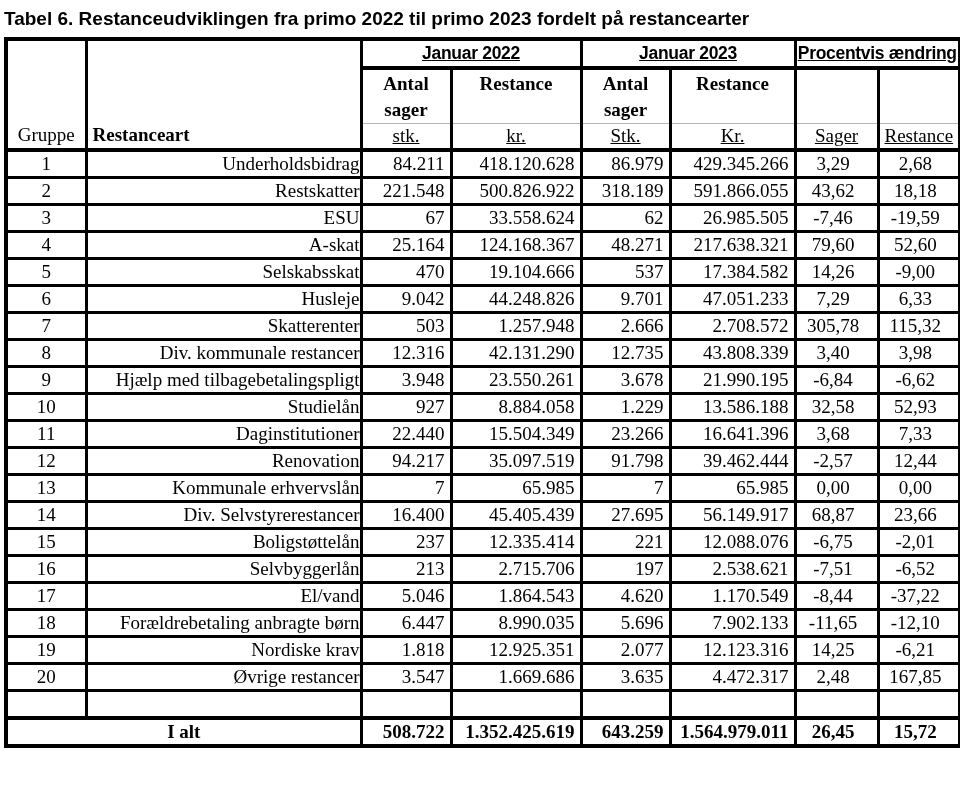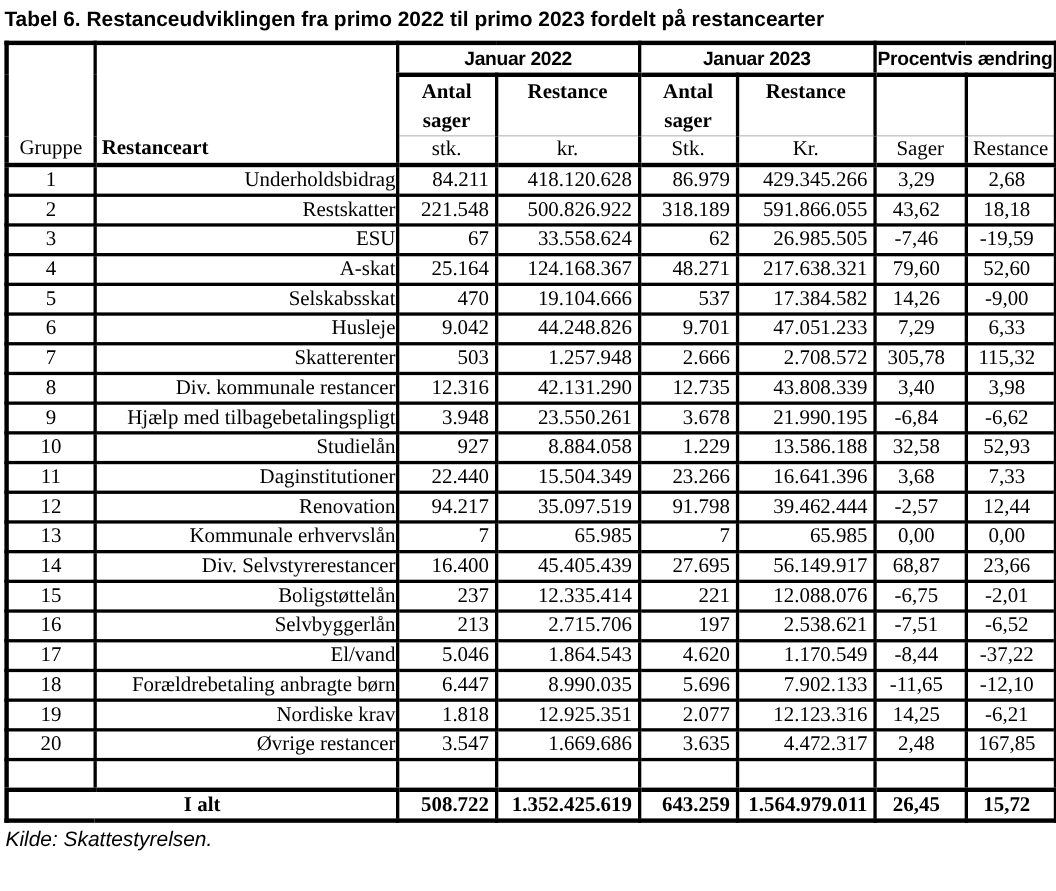--- a/index.html
+++ b/index.html
@@ -52,37 +52,39 @@
   }
   .h-group {
     font-family: "Liberation Sans", "DejaVu Sans", sans-serif;
     font-weight: bold;
     font-size: 17.5px;
     letter-spacing: -0.3px;
     white-space: nowrap;
     text-align: center;
     height: 29px;
     border-bottom: 4px solid #000;
+    text-decoration: underline;
   }
   tr.sub1 th {
     font-weight: bold;
     text-align: center;
     vertical-align: top;
     height: 52px;
     line-height: 26px;
     padding-top: 1px;
     border-top: 4px solid #000;
     border-bottom: 1px solid #b4b4b4;
   }
   tr.sub2 th {
     font-weight: normal;
     text-align: center;
     height: 26px;
     border-top: 1px solid #b4b4b4;
     border-bottom: 4px solid #000;
+    text-decoration: underline;
   }
 
   
   tbody td { height: 26px; line-height: 24px; }
   .c-gruppe { text-align: center; }
   .c-art    { text-align: right; padding-left: 5px; white-space: nowrap; }
   .c-num    { text-align: right; padding-right: 5px; white-space: nowrap; }
   .c-pct    { text-align: center; padding-right: 7px; white-space: nowrap; }
 
   tr.empty-row td { height: 28px; border-bottom: 4px solid #000; }
@@ -362,15 +364,14 @@
         <td class="c-num">508.722</td>
         <td class="c-num">1.352.425.619</td>
         <td class="c-num">643.259</td>
         <td class="c-num">1.564.979.011</td>
         <td class="c-pct">26,45</td>
         <td class="c-pct">15,72</td>
       </tr>
     </tbody>
   </table>
 
-  <div class="source-note">Kilde: Skattestyrelsen.</div>
 
 </div>
 
 </body></html>

